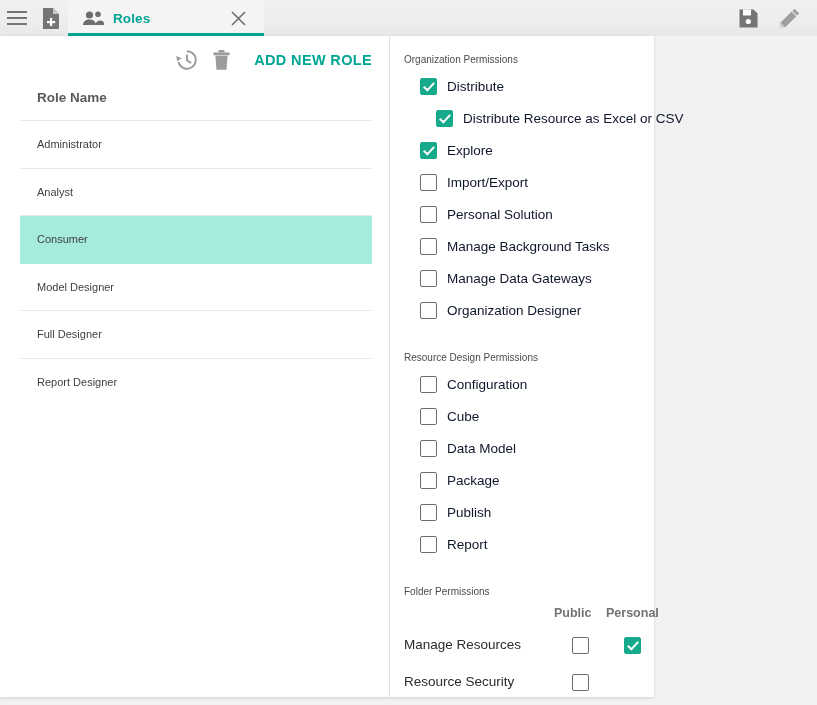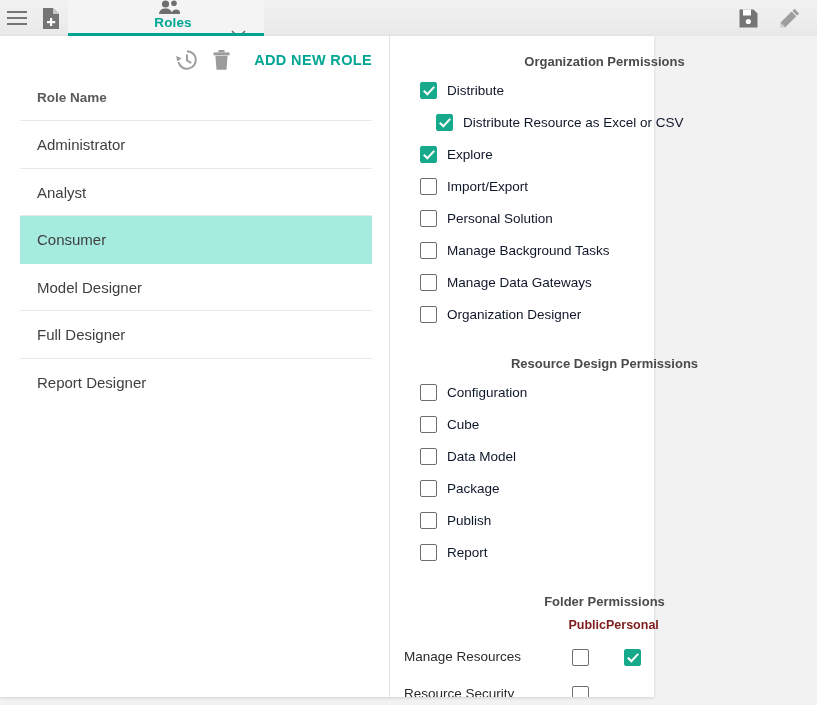--- a/index.html
+++ b/index.html
@@ -40,21 +40,20 @@
   .tab {
     position: relative;
     height: 36px;
     display: flex;
     align-items: center;
     padding: 0 0 0 14px;
     min-width: 196px;
     background: #f4f4f4;
     box-sizing: border-box;
     cursor: pointer;
-    flex-direction: column;
   }
   .tab.active::after {
     content: "";
     position: absolute;
     left: 0; right: 0; bottom: 0;
     height: 3px;
     background: #00a693;
   }
   .tab-icon {
     color: #6e6e6e;
@@ -130,21 +129,21 @@
     font-size: 13.5px;
     font-weight: bold;
     color: #5a5a5a;
     border-bottom: 1px solid #e9e9e9;
   }
   .role-list { margin: 0 17px 0 20px; }
   .role-row {
     height: 47.5px;
     line-height: 47.5px;
     padding-left: 17px;
-    font-size: 15px;
+    font-size: 11px;
     color: #3f3f3f;
     border-bottom: 1px solid #e9e9e9;
     cursor: pointer;
     box-sizing: border-box;
     white-space: nowrap;
   }
   .role-row.selected {
     background: #a5ecdf;
     border-bottom-color: #a5ecdf;
   }
@@ -154,25 +153,24 @@
   .right-pane {
     position: absolute;
     left: 390px; top: 0;
     width: 415px;
     height: 661px;
     padding: 18px 0 0 14px;
     box-sizing: border-box;
     overflow: hidden;
   }
   .section-title {
-    font-size: 13px;
-    font-weight: bold;
+    font-size: 10px;
+    font-weight: normal;
     color: #4b4b4b;
     margin: 0 0 5px 0;
-    text-align: center;
   }
   .section-title.spaced { margin-top: 26px; }
 
   .perm-row {
     display: flex;
     align-items: center;
     height: 32px;
     padding-left: 16px;
   }
   .perm-row.nested { padding-left: 32px; }
@@ -209,23 +207,23 @@
   }
 
   
   .folder-table {
     margin-top: 4px;
     border-collapse: collapse;
   }
   .folder-table th {
     font-size: 12.5px;
     font-weight: bold;
-    color: #7f1d1d;
+    color: #737373;
     padding: 4px 0 6px 0;
-    text-align: right;
+    text-align: left;
   }
   .folder-table th.name-col { width: 150px; }
   .folder-table th.col { width: 52px; }
   .folder-table td {
     padding: 5px 0;
     height: 27px;
   }
   .folder-table td.name-cell {
     font-size: 13.5px;
     color: #2b2b2b;

